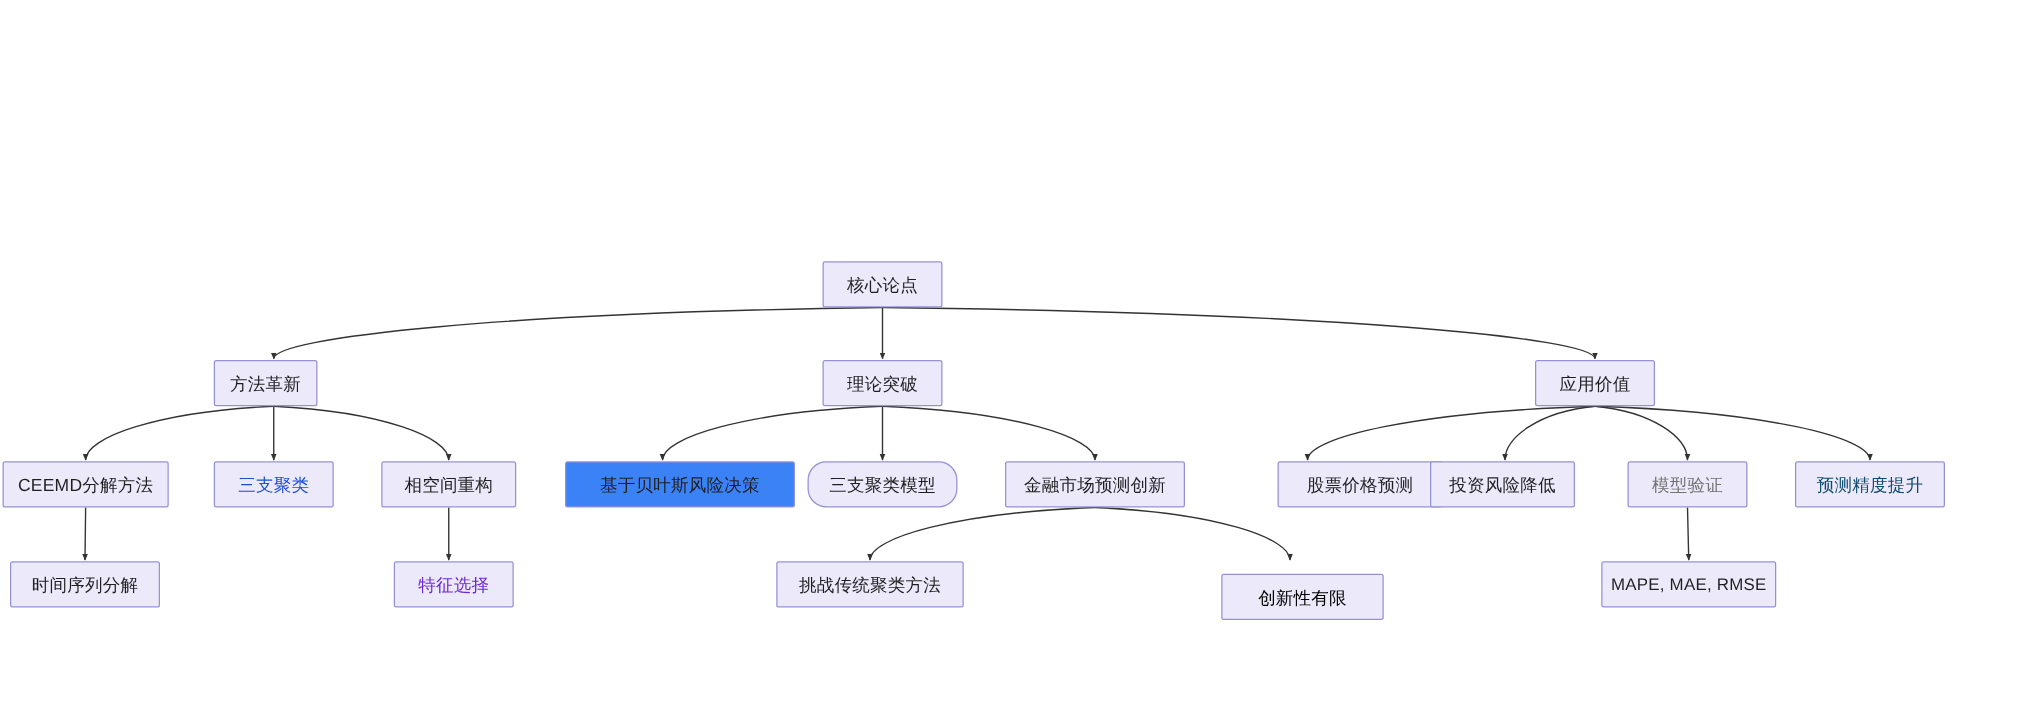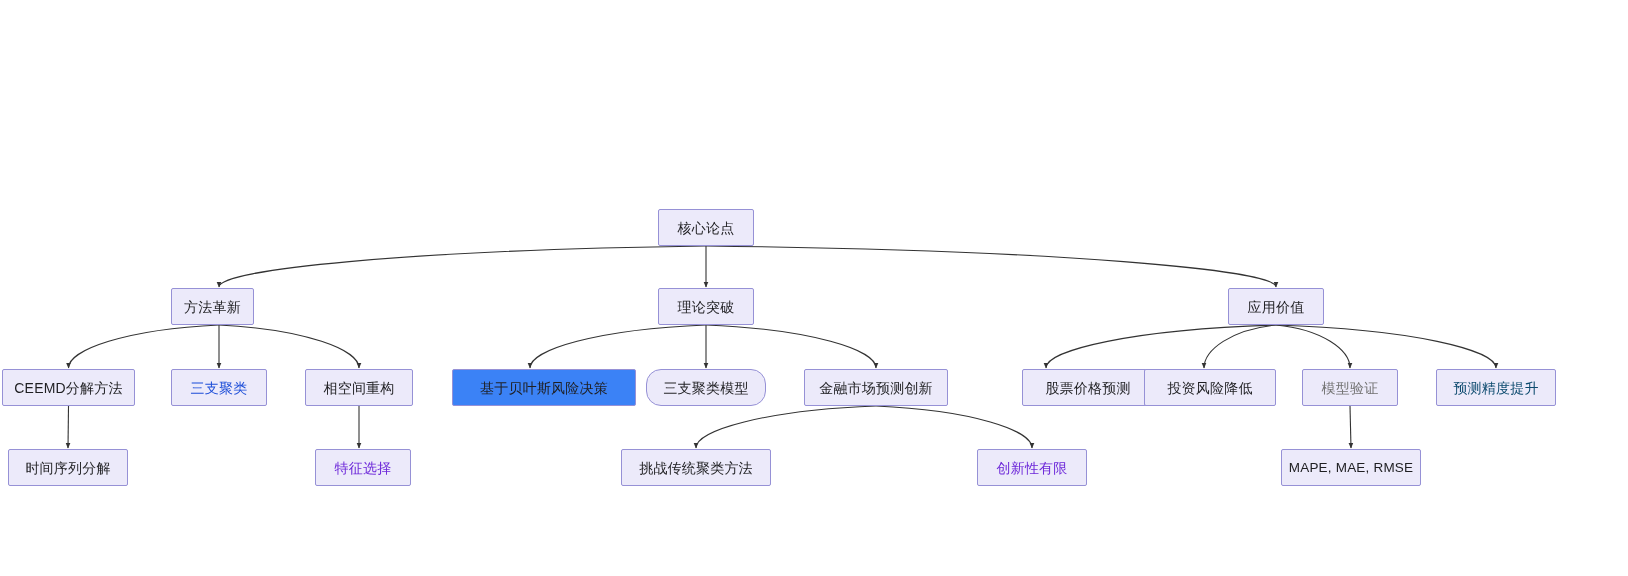--- a/index.html
+++ b/index.html
@@ -86,38 +86,38 @@
       </div>
       <div class="node" style="left: 646px; top: 369px; width: 120px; height: 37px; background: rgb(236, 234, 250); border-color: rgb(150, 145, 214); color: rgb(31, 31, 34); border-radius: 15px;">
         <span>三支聚类模型</span>
       </div>
       <div class="node" style="left: 804px; top: 369px; width: 144px; height: 37px; background: rgb(236, 234, 250); border-color: rgb(150, 145, 214); color: rgb(31, 31, 34);">
         <span>金融市场预测创新</span>
       </div>
       <div class="node" style="left: 986px; top: 369px; width: 132px; height: 37px; background: rgb(236, 234, 250); border-color: rgb(150, 145, 214); color: rgb(31, 31, 34); margin-left: 36px;">
         <span>股票价格预测</span>
       </div>
-      <div class="node" style="left: 1144px; top: 369px; width: 132px; height: 37px; background: rgb(236, 234, 250); border-color: rgb(150, 145, 214); color: rgb(31, 31, 34);">
+      <div class="node" style="left: 1144px; top: 369px; width: 116px; height: 37px; background: rgb(236, 234, 250); border-color: rgb(150, 145, 214); color: rgb(31, 31, 34);">
         <span>投资风险降低</span>
       </div>
       <div class="node" style="left: 1302px; top: 369px; width: 96px; height: 37px; background: rgb(236, 234, 250); border-color: rgb(150, 145, 214); color: #737373;">
         <span>模型验证</span>
       </div>
       <div class="node" style="left: 1436px; top: 369px; width: 120px; height: 37px; background: rgb(236, 234, 250); border-color: rgb(150, 145, 214); color: #0c4a6e;">
         <span>预测精度提升</span>
       </div>
       <div class="node" style="left: 8px; top: 449px; width: 120px; height: 37px; background: rgb(236, 234, 250); border-color: rgb(150, 145, 214); color: rgb(31, 31, 34);">
         <span>时间序列分解</span>
       </div>
       <div class="node" style="left: 315px; top: 449px; width: 96px; height: 37px; background: rgb(236, 234, 250); border-color: rgb(150, 145, 214); color: #6d28d9;">
         <span>特征选择</span>
       </div>
       <div class="node" style="left: 621px; top: 449px; width: 150px; height: 37px; background: rgb(236, 234, 250); border-color: rgb(150, 145, 214); color: rgb(31, 31, 34);">
         <span>挑战传统聚类方法</span>
       </div>
-      <div class="node" style="left: 977px; top: 449px; width: 110px; height: 37px; background: rgb(236, 234, 250); border-color: rgb(150, 145, 214); color: #6d28d9;">
+      <div class="node" style="left: 977px; top: 459px; width: 130px; height: 37px; background: rgb(236, 234, 250); border-color: rgb(150, 145, 214); color: #000000;">
         <span>创新性有限</span>
       </div>
       <div class="node latin" style="left: 1281px; top: 449px; width: 140px; height: 37px; background: rgb(236, 234, 250); border-color: rgb(150, 145, 214); color: rgb(31, 31, 34);">
         <span>MAPE, MAE, RMSE</span>
       </div>
     </div>
 </div>
 
 </body></html>

